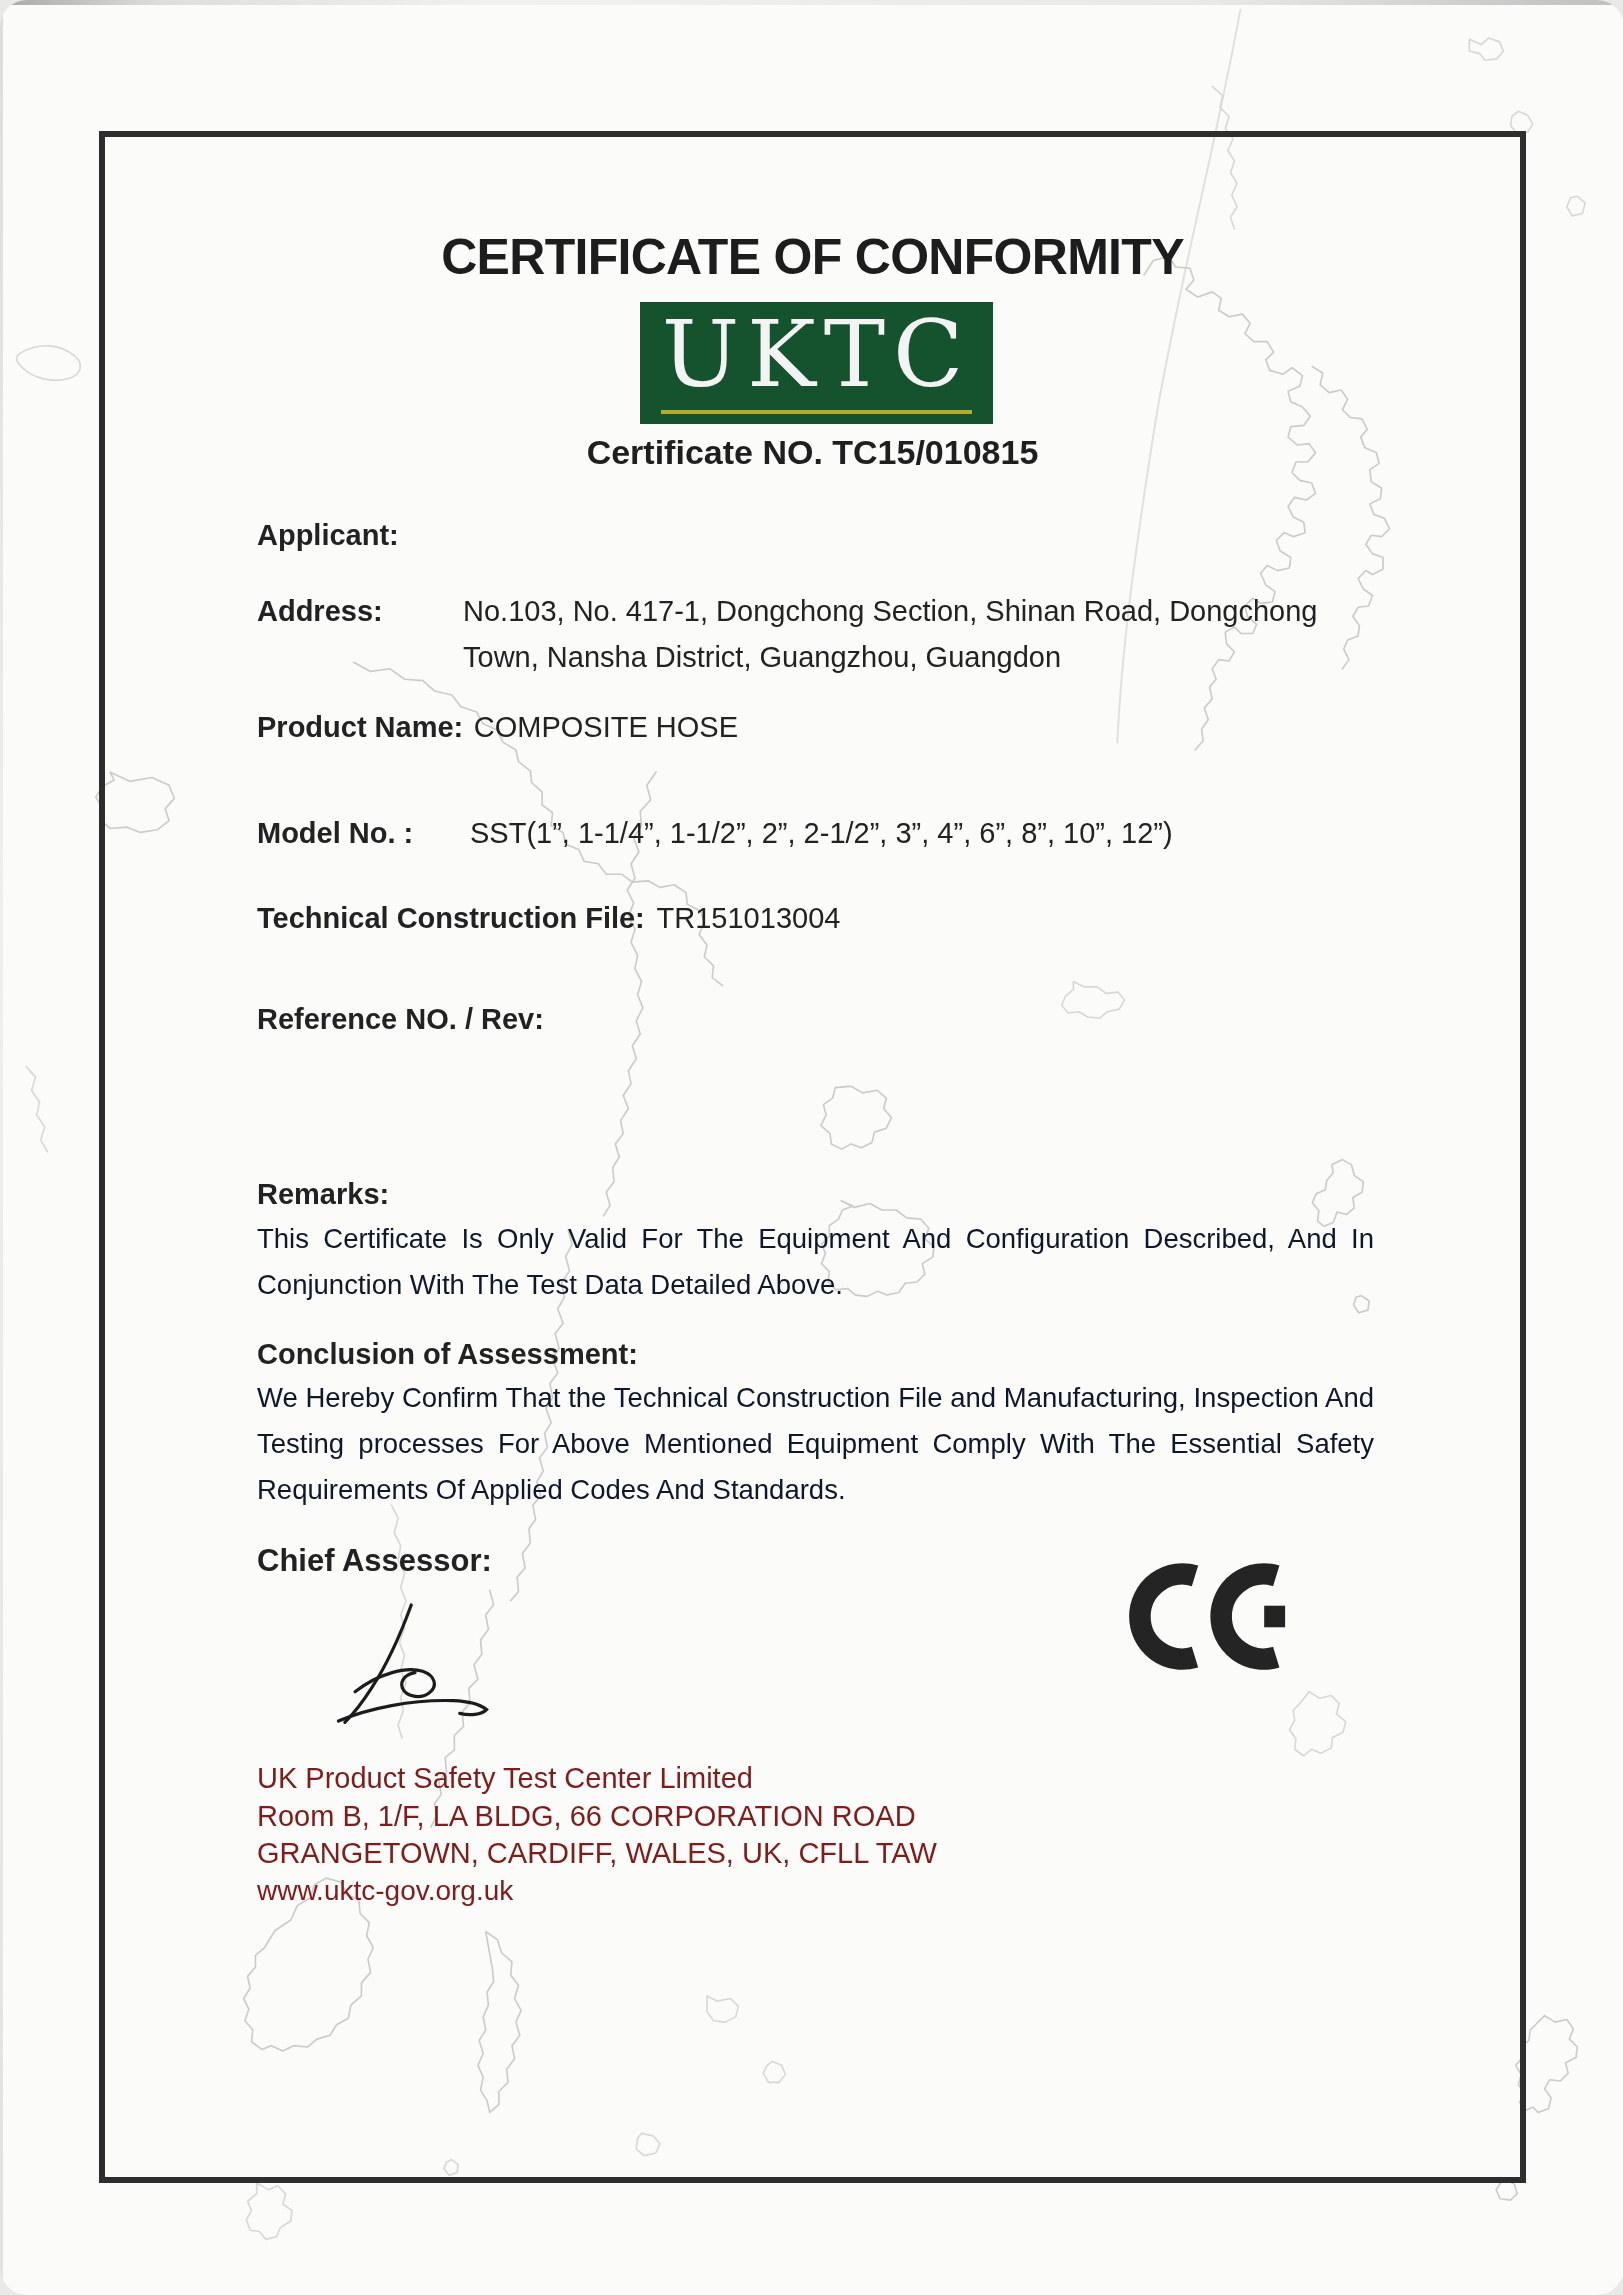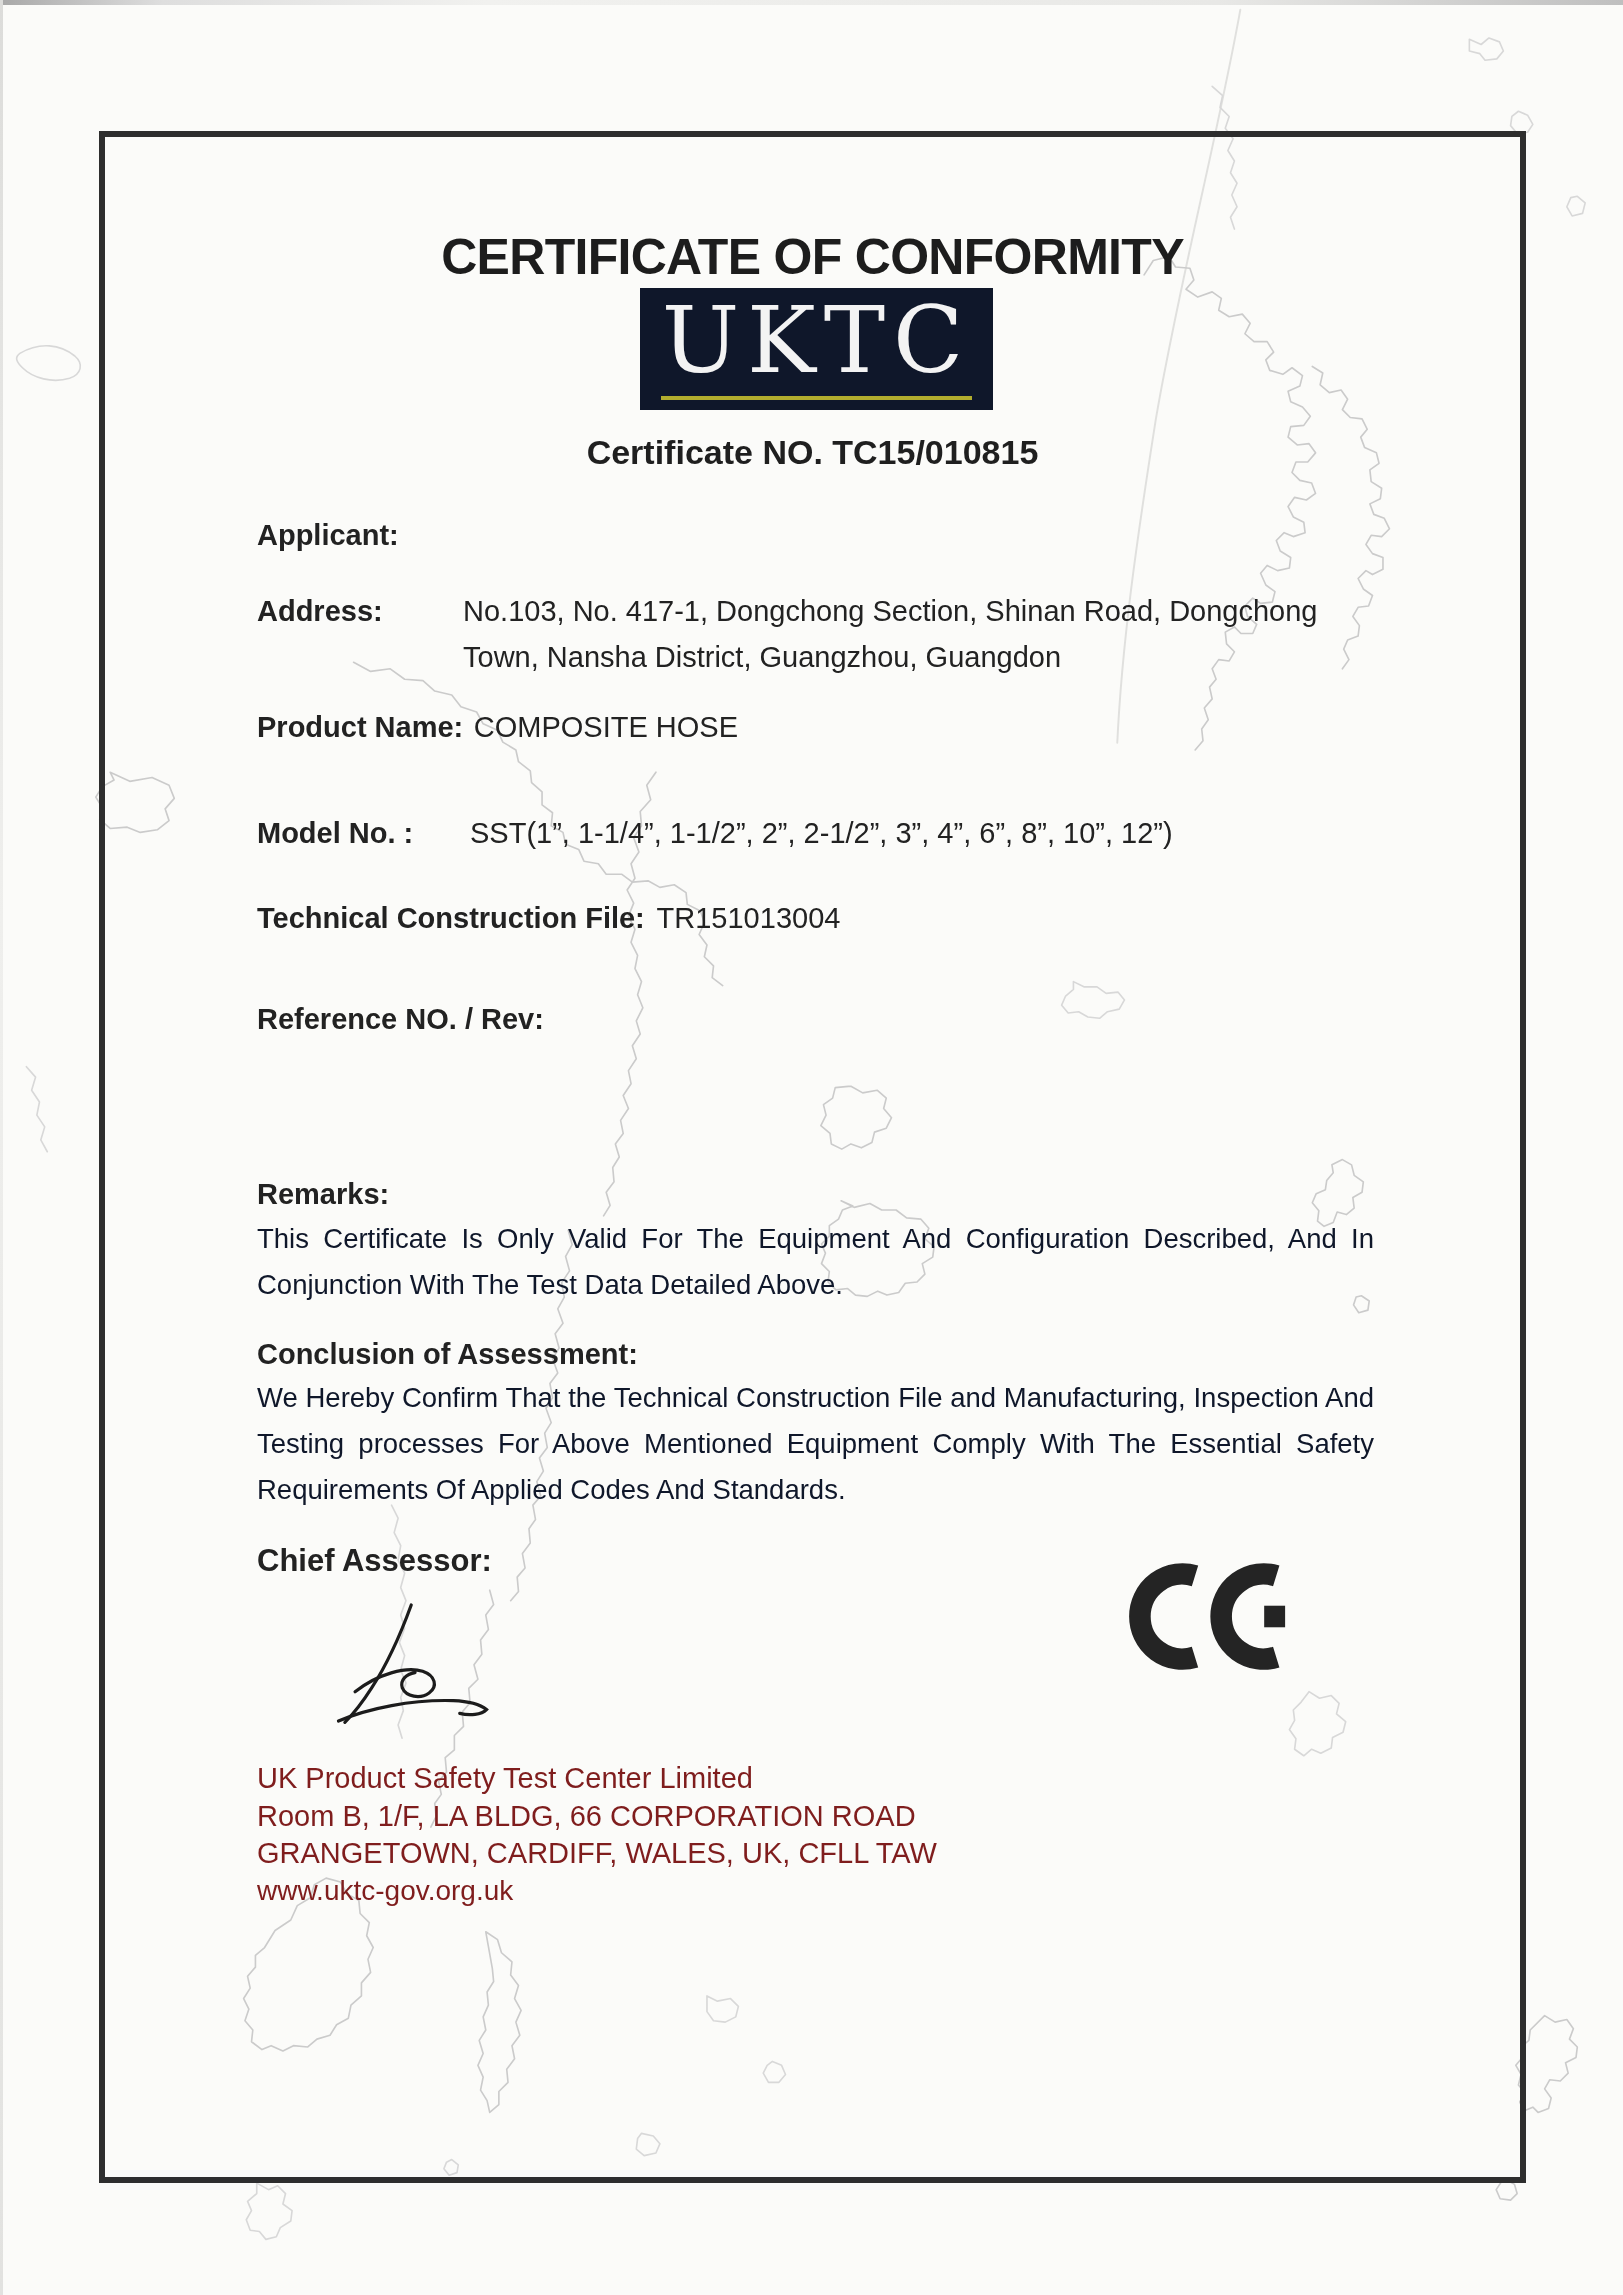--- a/index.html
+++ b/index.html
@@ -1,35 +1,36 @@
 <!DOCTYPE html>
 <html style="font-size:10.5px"><head>
 <meta charset="utf-8">
 <style>
   html,body{margin:0;padding:0;background:#e9e9e7;}
   .page{
     position:relative;width:1624px;height:2295px;overflow:hidden;
     background:#fbfbf9;
     font-family:"Liberation Sans", sans-serif;
     color:#222222;
+    border-radius:27px;
   }
   .abs{position:absolute;}
   .scan-edge-top{left:0;top:0;width:100%;height:4.6px;
     background:linear-gradient(90deg,#a8a8a8,#dedede 10%,#f1f1ef 30%,#e8e8e6 75%,#bfbfbf);}
   .scan-edge-left{left:0;top:0;width:3.3px;height:100%;
     background:linear-gradient(#dcdcda,#efefed 40%,#e2e2e0);}
   .watermark{left:0;top:0;width:1624px;height:2295px;}
   .watermark path{fill:none;stroke:#cbcbcb;stroke-width:2.5;stroke-linejoin:round;stroke-linecap:round;}
   .watermark path.lighter{stroke:#d8d8d8;}
   .watermark path.crease{stroke:#e0e0de;stroke-width:3;}
   .frame{left:99px;top:131px;width:1427px;height:2052px;box-sizing:border-box;
     border:6.5px solid #2e2e2e;}
   .title{left:99px;top:228px;width:1427px;text-align:center;
     font-size:50px;font-weight:bold;letter-spacing:-0.7px;color:#1d1d1d;}
-  .logo{left:640px;top:288px;width:353px;height:122px;background:#0f172a;}
+  .logo{left:640px;top:302px;width:353px;height:122px;background:#14532d;}
   .logo-text{position:absolute;left:0;top:3.9px;width:100%;text-align:center;
     font-family:"DejaVu Serif","Liberation Serif",serif;
     font-size:92px;line-height:98px;letter-spacing:7.9px;color:#f3f3f3;}
   .logo-underline{position:absolute;left:21px;right:21px;bottom:9.8px;height:4.6px;background:#b2ad2e;}
   .cert-no{left:99px;top:433px;width:1427px;text-align:center;font-size:34px;font-weight:bold;color:#1f1f1f;}
   .row{left:257px;font-size:29px;display:flex;align-items:baseline;white-space:nowrap;}
   .row .lbl{font-weight:bold;flex:none;}
   .row-applicant{top:519px;}  .row-applicant .lbl{width:206px;}
   .row-address{top:588px;}    .row-address .lbl{width:206px;align-self:flex-start;line-height:46px;}
   .row-address .val{white-space:normal;width:916px;line-height:46px;}

